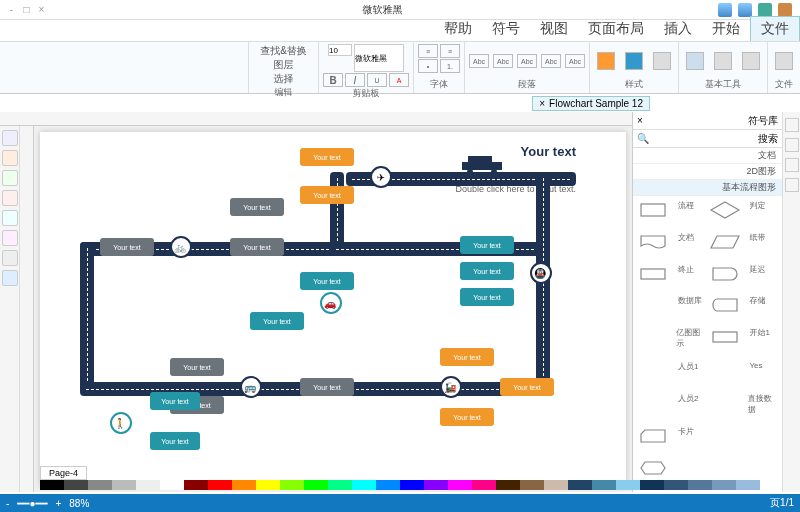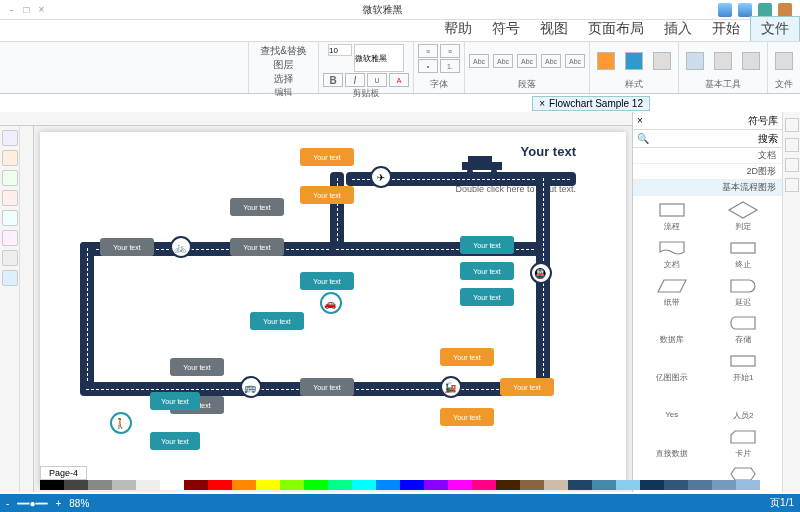--- a/index.html
+++ b/index.html
@@ -21,21 +21,21 @@
 .bigbtn .ic{width:18px;height:18px;background:#ddd;border:1px solid #bbb}
 .abc{width:20px;height:14px;border:1px solid #bbb;font-size:7px;display:flex;align-items:center;justify-content:center;color:#666}
 .doctab{height:18px;display:flex;flex-direction:row-reverse;padding-right:150px;align-items:center;background:#fff}
 .doctab .dt{background:#e8f4fc;border:1px solid #9cc;padding:1px 6px;font-size:9px;display:flex;gap:4px}
 .main{height:380px;display:flex;flex-direction:row-reverse}
 .shapepanel{width:150px;background:#fff;border-left:1px solid #ccc;display:flex;flex-direction:column}
 .sp-head{height:18px;border-bottom:1px solid #ddd;display:flex;align-items:center;padding:0 4px;justify-content:space-between}
 .sp-cats{display:flex;flex-direction:column}
 .sp-cats div{height:16px;display:flex;align-items:center;padding:0 6px;font-size:9px;color:#555;border-bottom:1px solid #eee;direction:rtl}
 .sp-shapes{flex:1;display:grid;grid-template-columns:1fr 1fr;gap:2px;padding:4px;overflow:hidden}
-.shp{display:flex;flex-direction:column;align-items:center;gap:1px}
+.shp{display:flex;flex-direction:row;align-items:flex-start;gap:9px}
 .shp svg{width:32px;height:20px}
 .shp span{font-size:8px;color:#666}
 .vtool{width:18px;background:#f5f5f5;border-left:1px solid #ddd;display:flex;flex-direction:column;gap:6px;padding-top:6px;align-items:center}
 .vtool div{width:14px;height:14px;border:1px solid #ccc;font-size:8px;text-align:center;line-height:12px}
 .canvaswrap{flex:1;display:flex;flex-direction:column;background:#f0f0f0}
 .hruler{height:14px;background:#f5f5f5;border-bottom:1px solid #ccc}
 .cbody{flex:1;display:flex}
 .ltoolbar{width:20px;background:#f5f5f5;border-right:1px solid #ddd;display:flex;flex-direction:column;gap:4px;padding:4px 2px}
 .ltoolbar div{width:16px;height:16px;border:1px solid #ccc;border-radius:2px}
 .vruler{width:14px;background:#f5f5f5;border-right:1px solid #ccc}
@@ -217,29 +217,29 @@
           <span>判定</span>
         </div>
         <div class="shp">
           <svg viewBox="0 0 32 20" fill="none" stroke="#888" stroke-width="1.2">
             <path d="M4 4h24v10q-6 4-12 0t-12 0z"></path>
           </svg>
           <span>文档</span>
         </div>
         <div class="shp">
           <svg viewBox="0 0 32 20" fill="none" stroke="#888" stroke-width="1.2">
+            <polygon points="8,4 30,4 24,16 2,16"></polygon>
+          </svg>
+          <span>纸带</span>
+        </div>
+        <div class="shp">
+          <svg viewBox="0 0 32 20" fill="none" stroke="#888" stroke-width="1.2">
             <rect x="4" y="5" width="24" height="10" rx="5/"></rect>
           </svg>
           <span>终止</span>
-        </div>
-        <div class="shp">
-          <svg viewBox="0 0 32 20" fill="none" stroke="#888" stroke-width="1.2">
-            <polygon points="8,4 30,4 24,16 2,16"></polygon>
-          </svg>
-          <span>纸带</span>
         </div>
         <div class="shp">
           <svg viewBox="0 0 32 20" fill="none" stroke="#888" stroke-width="1.2">
             <path d="M4 4h18a6 6 0 010 12H4z"></path>
           </svg>
           <span>延迟</span>
         </div>
         <div class="shp">
           <svg viewBox="0 0 32 20" fill="none" stroke="#888" stroke-width="1.2">
             <ellipse cx="16" cy="6" rx="12" ry="3/">
@@ -260,20 +260,28 @@
               <line x1="8" y1="4" x2="8" y2="16/"></line>
             </rect>
           </svg>
           <span>亿图图示</span>
         </div>
         <div class="shp">
           <svg viewBox="0 0 32 20" fill="none" stroke="#888" stroke-width="1.2">
             <rect x="4" y="5" width="24" height="10" rx="5/"></rect>
           </svg>
           <span>开始1</span>
+        </div>
+        <div class="shp">
+          <svg viewBox="0 0 32 20" fill="none" stroke="#888" stroke-width="1.2">
+            <circle cx="16" cy="6" r="3/">
+              <path d="M16 9v6m-4 0h8m-4-4l-4 3m4-3l4 3"></path>
+            </circle>
+          </svg>
+          <span>人员1</span>
         </div>
         <div class="shp">
           <svg viewBox="0 0 32 20" fill="none" stroke="#888" stroke-width="1.2">
             <ellipse cx="16" cy="10" rx="10" ry="5/"></ellipse>
           </svg>
           <span>Yes</span>
         </div>
         <div class="shp">
           <svg viewBox="0 0 32 20" fill="none" stroke="#888" stroke-width="1.2">
             <circle cx="16" cy="6" r="3/">

